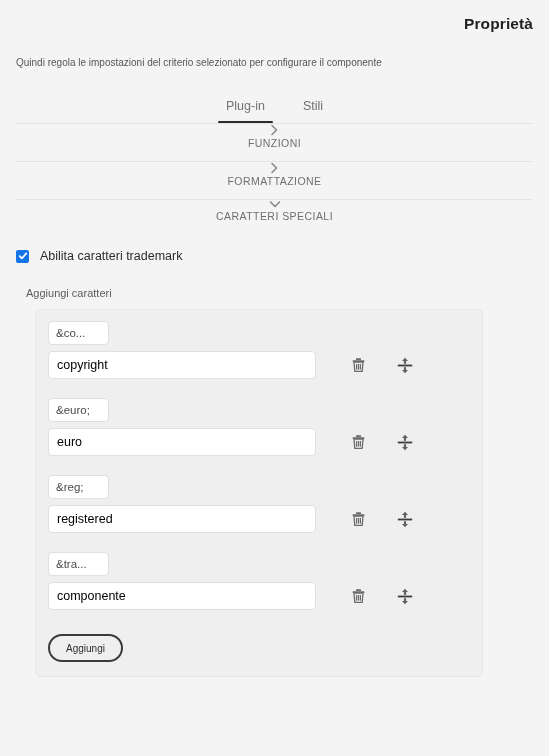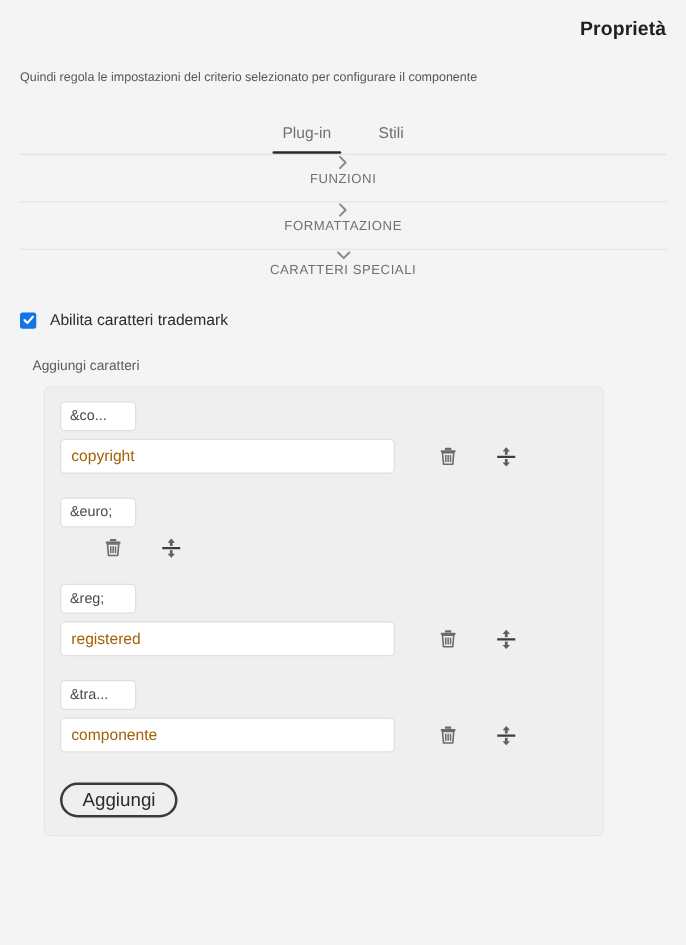--- a/index.html
+++ b/index.html
@@ -180,21 +180,21 @@
     width: 268px;
     height: 28px;
     box-sizing: border-box;
     background: #ffffff;
     border: 1px solid #dfdfdf;
     border-radius: 4px;
     display: flex;
     align-items: center;
     padding: 0 8px;
     font-size: 12.5px;
-    color: #a16207;
+    color: #000000;
     cursor: text;
   }
   .row-actions {
     display: flex;
     align-items: center;
     margin-left: 33px;
     gap: 29px;
   }
   .icon-btn {
     width: 18px;
@@ -213,21 +213,21 @@
     margin: 24px 0 0 12px;
     display: inline-flex;
     align-items: center;
     justify-content: center;
     height: 28px;
     padding: 0 16px;
     border: 2px solid #3b3b3b;
     border-radius: 15px;
     background: transparent;
     font-family: "Liberation Sans", sans-serif;
-    font-size: 15px;
+    font-size: 10px;
     color: #2c2c2c;
     cursor: pointer;
   }
 </style>
 </head>
 <body>
 
 <div class="page">
 
   <div class="header">
@@ -310,20 +310,21 @@
               <path d="M8 16.2 L11 12.9 H5 Z" fill="#5f5f5f"></path>
             </svg>
           </span>
         </div>
       </div>
     </div>
 
     <div class="entry">
       <div class="entity-field">&amp;euro;</div>
       <div class="entry-row">
+        <div class="name-field">euro</div>
         <div class="row-actions">
           <span class="icon-btn">
             <svg width="15" height="16" viewBox="0 0 15 16">
               <rect x="5" y="1.2" width="5" height="1.7" rx="0.4" fill="#6b6b6b"></rect>
               <rect x="1.6" y="3.2" width="11.8" height="1.7" rx="0.5" fill="#6b6b6b"></rect>
               <path d="M3 5.2 H12 L11.2 14.4 H3.8 Z" fill="none" stroke="#6b6b6b" stroke-width="1.3" stroke-linejoin="round"></path>
               <rect x="5" y="7" width="1.2" height="5.6" fill="#6b6b6b"></rect>
               <rect x="6.9" y="7" width="1.2" height="5.6" fill="#6b6b6b"></rect>
               <rect x="8.8" y="7" width="1.2" height="5.6" fill="#6b6b6b"></rect>
             </svg>

